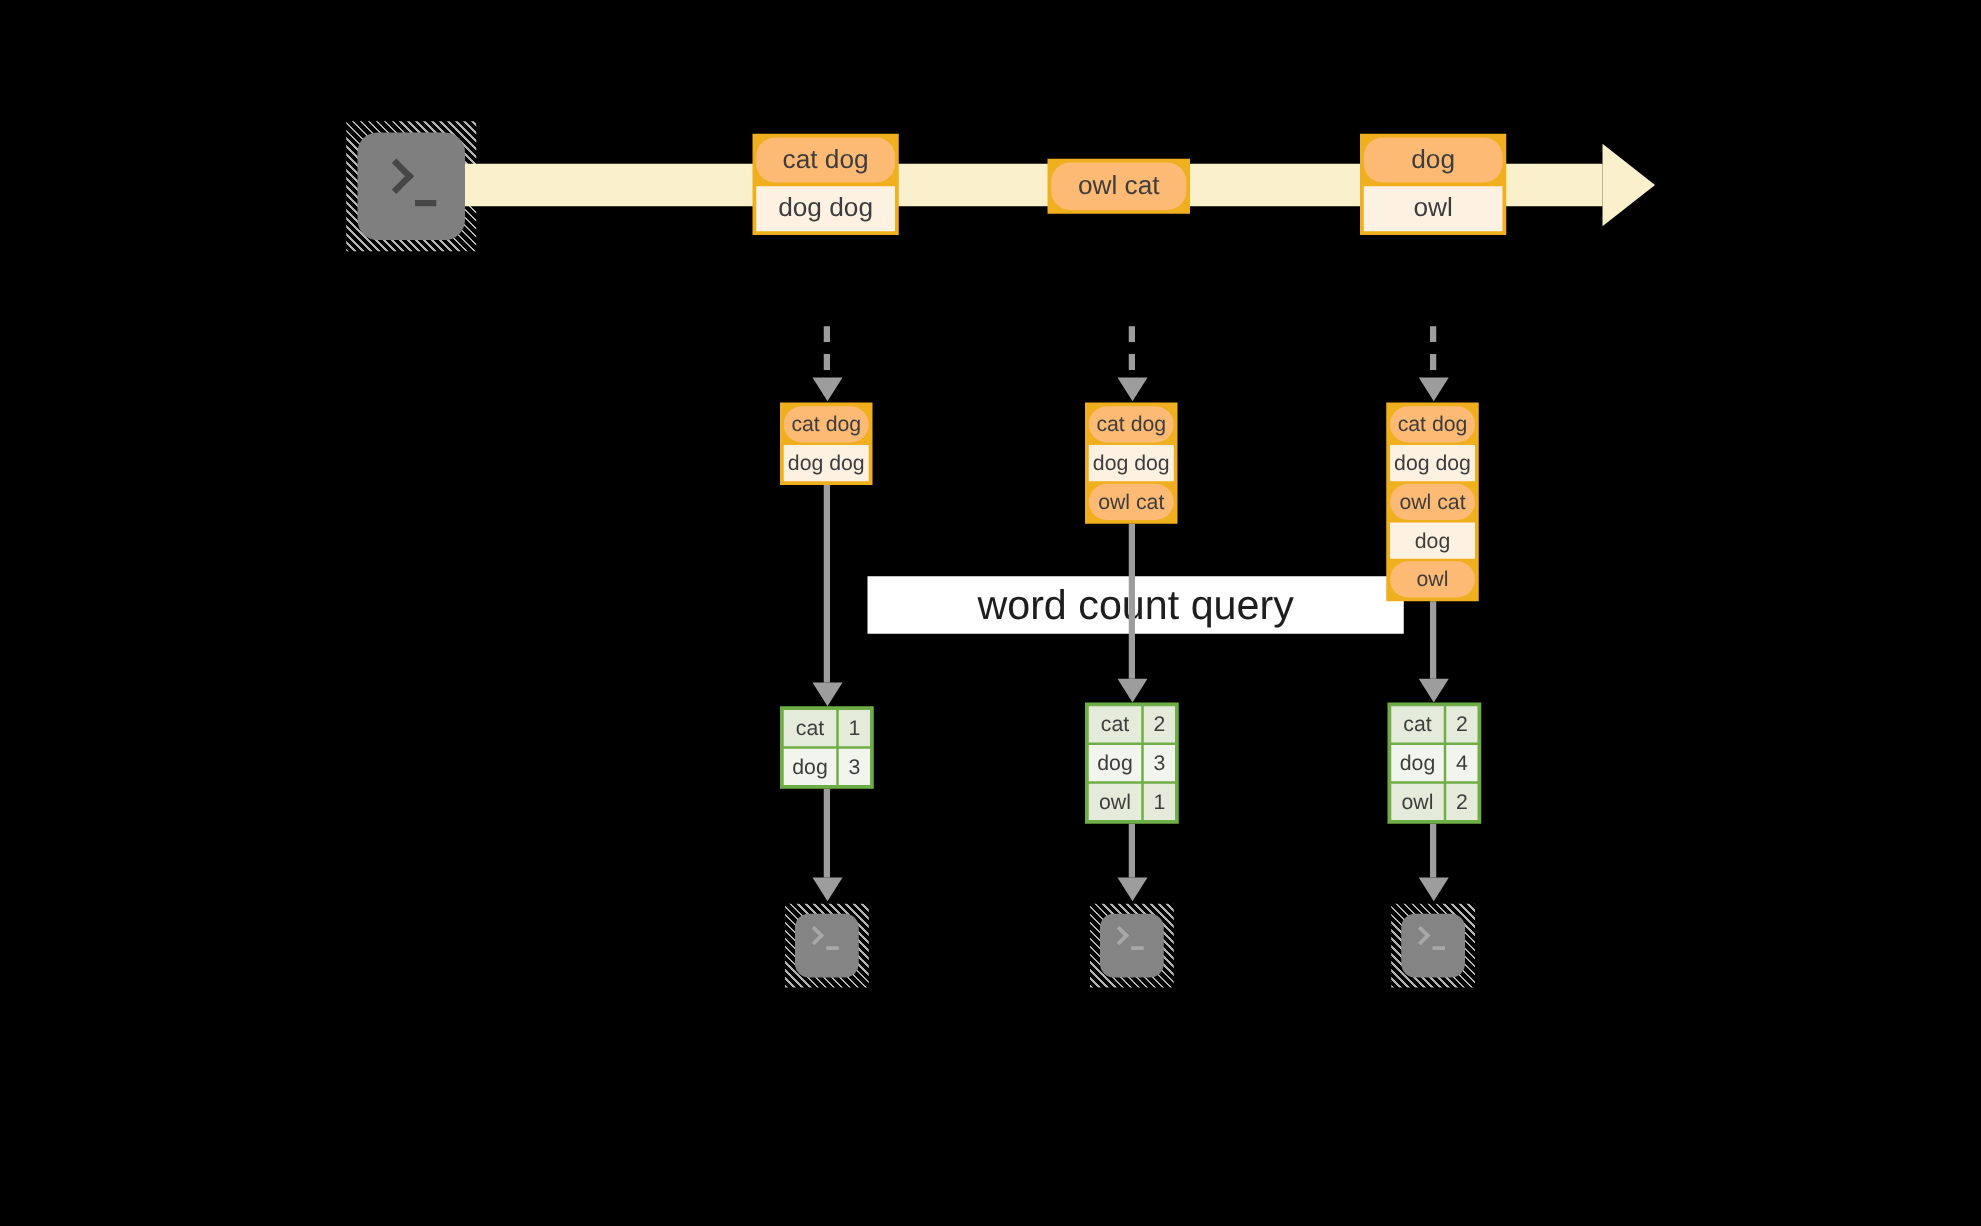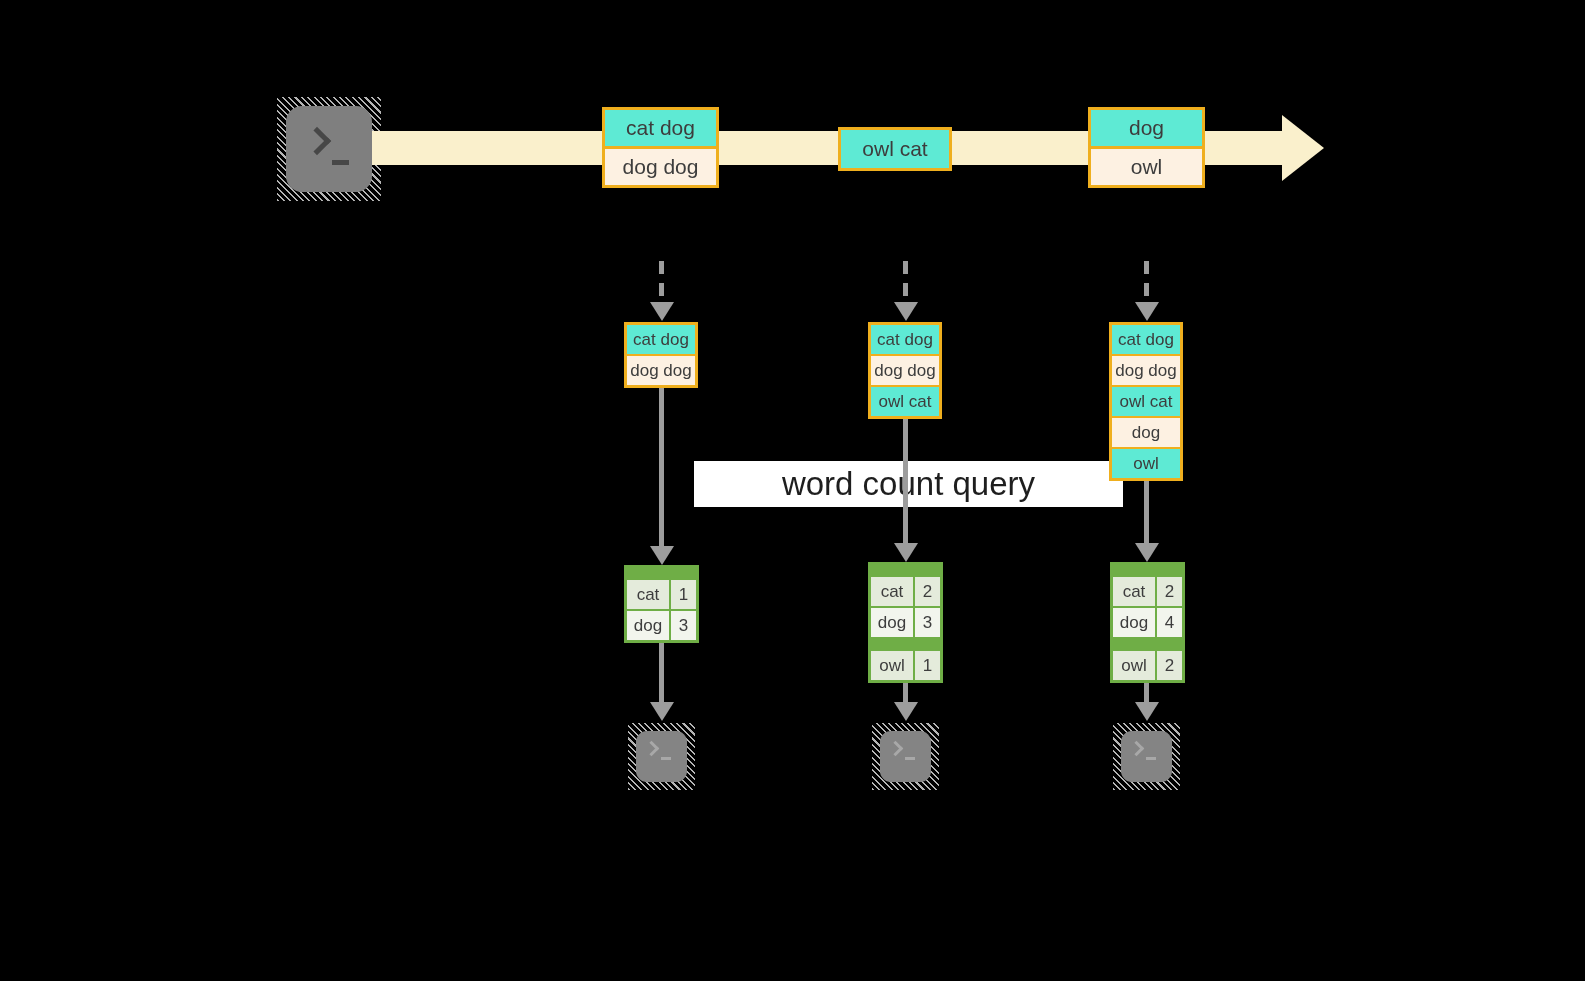--- a/index.html
+++ b/index.html
@@ -28,36 +28,36 @@
   
   .ebox,.sbox{
     position:absolute;z-index:3;background:#efaf1e;display:flex;flex-direction:column;
     text-align:center;
   }
   .ebox{padding:3px;gap:3px;font-size:21px;}
   .ebox .row{height:36px;line-height:36px;}
   .ebox .single{height:38px;line-height:38px;}
   .sbox{padding:3px;gap:2px;font-size:17px;}
   .sbox .row{height:29px;line-height:29px;}
-  .fa{background:#5eead4;}
+  .fa{background:#fdba74;border-radius:15px;}
   .fb{background:#fdf1e2;}
   
   .vline{position:absolute;width:5px;background:#9d9d9d;z-index:2;}
   .vdash{position:absolute;width:5px;z-index:2;
     background:repeating-linear-gradient(to bottom,#9d9d9d 0 13px,transparent 13px 22px);}
   .ahead{position:absolute;width:0;height:0;z-index:2;
     border-left:12px solid transparent;border-right:12px solid transparent;border-top:19px solid #9d9d9d;}
   
   .qband{position:absolute;left:694px;top:461px;width:429px;height:46px;background:#ffffff;z-index:1;
     display:flex;align-items:center;justify-content:center;font-size:33px;color:#1e1e1e;}
   
   .gtable{position:absolute;z-index:3;background:#6fae46;padding:3px;
     display:grid;grid-template-columns:42px 25px;gap:2px;font-size:17px;text-align:center;}
   .cell{height:29px;line-height:29px;}
-  .ga{background:#e4ebdb;margin-top:12px;}
+  .ga{background:#e4ebdb;}
   .gb{background:#f2f5ed;}
 </style>
 </head>
 <body>
 
 <div class="canvas">
 
   <div class="term term-src">
     <div class="term-body">
       <span class="chev"></span>

